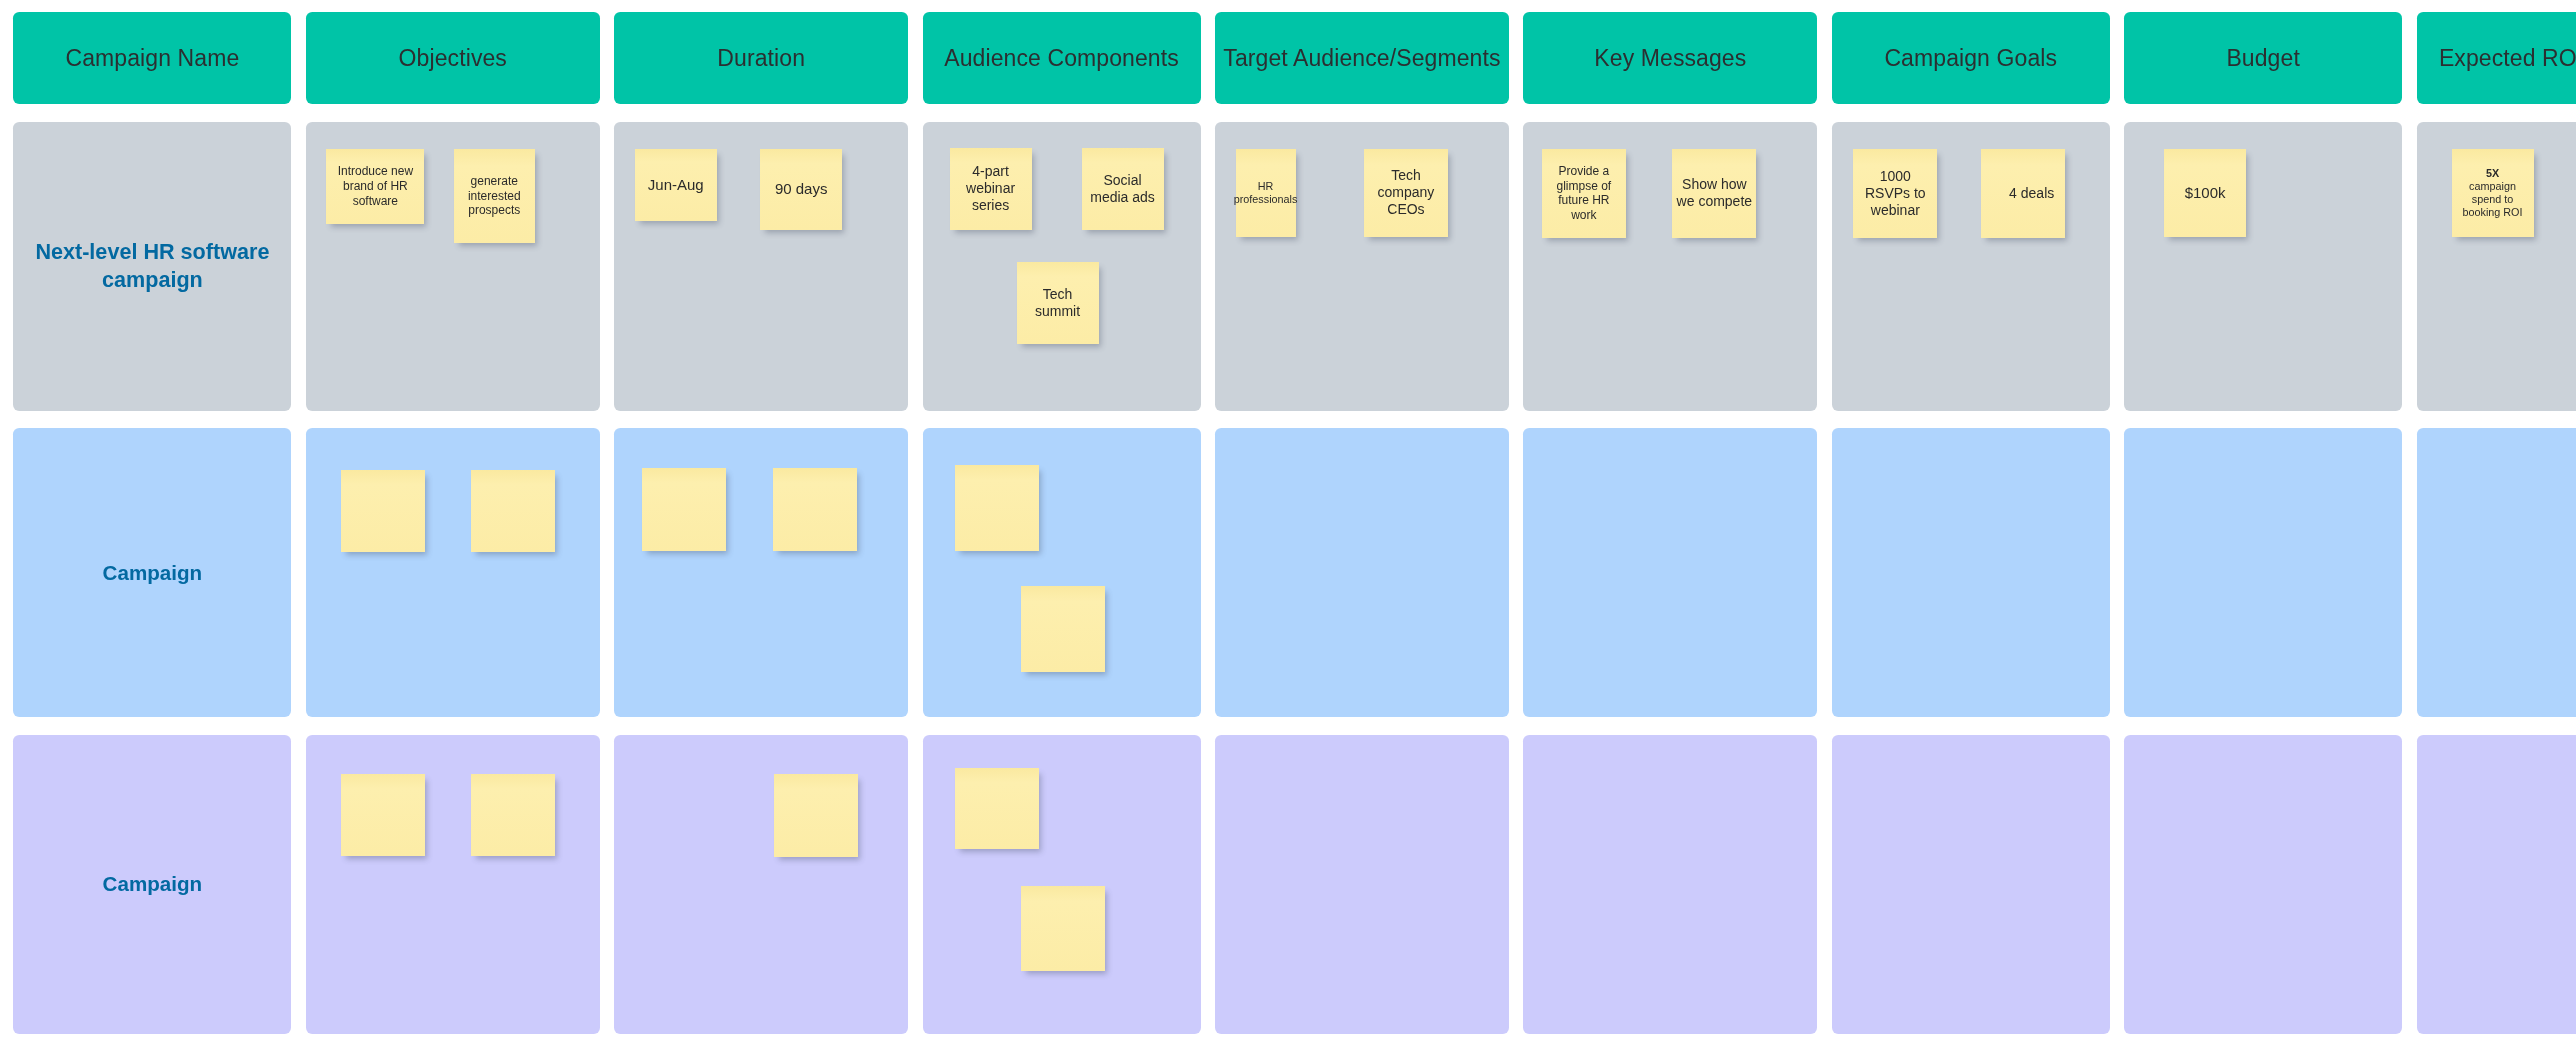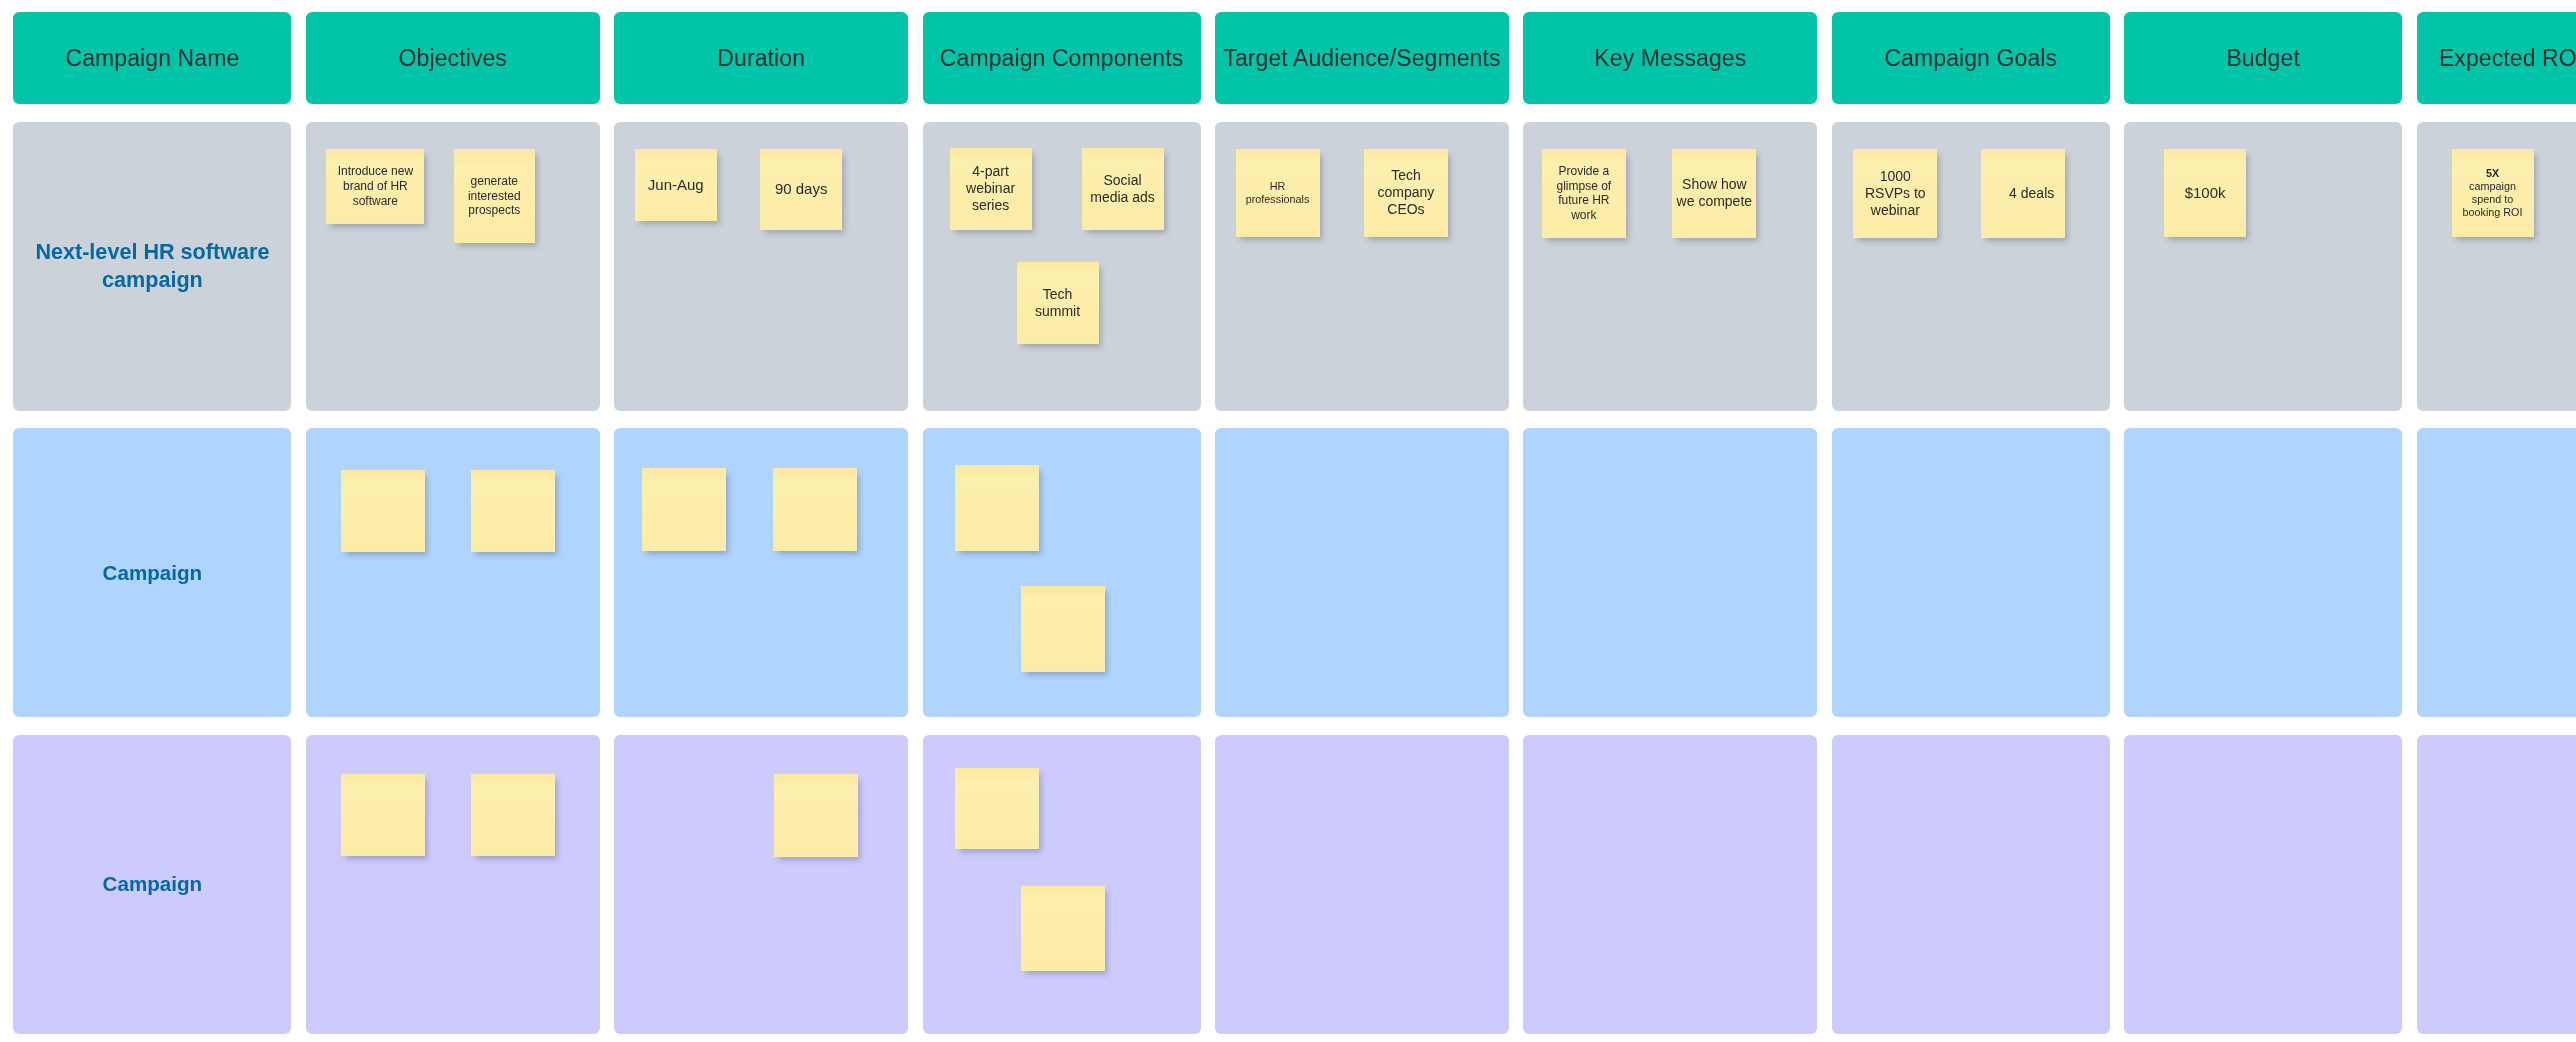--- a/index.html
+++ b/index.html
@@ -107,21 +107,21 @@
     <div class="cell hdr col-0">
       <span class="hdr-label">Campaign Name</span>
     </div>
     <div class="cell hdr col-1">
       <span class="hdr-label">Objectives</span>
     </div>
     <div class="cell hdr col-2">
       <span class="hdr-label">Duration</span>
     </div>
     <div class="cell hdr col-3">
-      <span class="hdr-label">Campaign Components</span>
+      <span class="hdr-label">Audience Components</span>
     </div>
     <div class="cell hdr col-4">
       <span class="hdr-label">Target Audience/Segments</span>
     </div>
     <div class="cell hdr col-5">
       <span class="hdr-label">Key Messages</span>
     </div>
     <div class="cell hdr col-6">
       <span class="hdr-label">Campaign Goals</span>
     </div>
@@ -165,21 +165,21 @@
       </div>
       <div class="note" style="left:159px;top:26px;width:82px;height:82px;">
         <span class="note-text fs-md">Social media ads</span>
       </div>
       <div class="note" style="left:94px;top:140px;width:82px;height:82px;justify-content:flex-end;">
         <span class="note-text fs-md">Tech summit</span>
       </div>
     </div>
 
     <div class="cell band-gray col-4">
-      <div class="note" style="left:20.6px;top:27px;width:84px;height:88px;">
+      <div class="note" style="left:20.6px;top:27px;width:60px;height:88px;">
         <span class="note-text fs-xs">HR professionals</span>
       </div>
       <div class="note" style="left:149px;top:27px;width:84px;height:88px;">
         <span class="note-text fs-md">Tech company CEOs</span>
       </div>
     </div>
 
     <div class="cell band-gray col-5">
       <div class="note" style="left:18.5px;top:27px;width:84px;height:89px;">
         <span class="note-text fs-sm">Provide a glimpse of future HR work</span>

